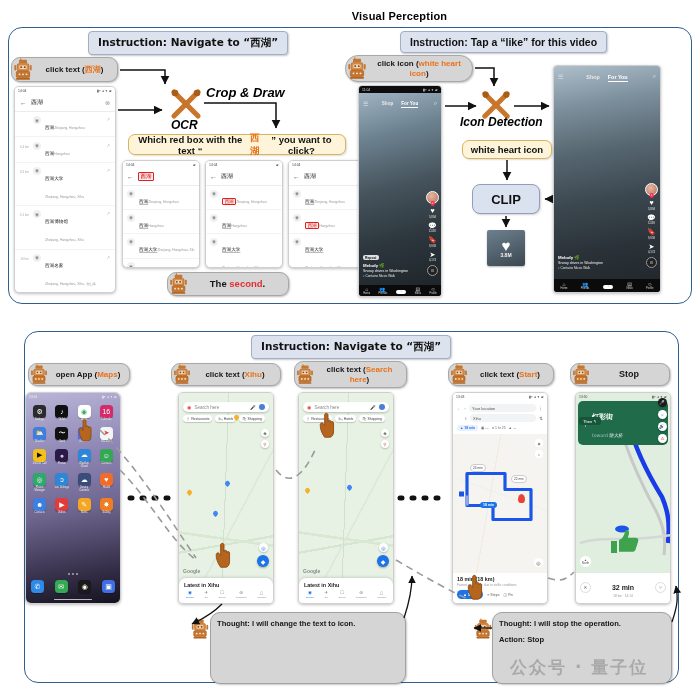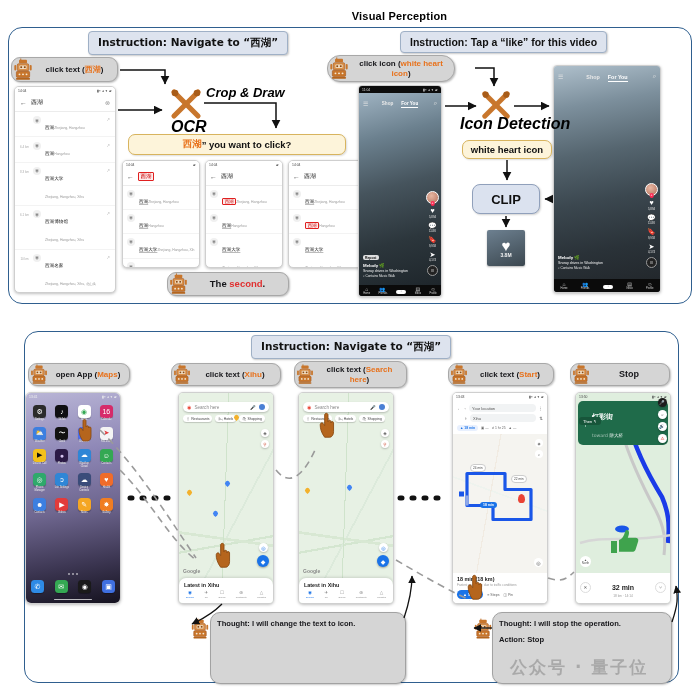--- a/index.html
+++ b/index.html
@@ -62,21 +62,21 @@
   
   .clipbox{
     position:absolute;background:#dbe2ef;border:1px solid #90a0bb;border-radius:8px;
     display:flex;align-items:center;justify-content:center;
     font-size:13px;font-weight:bold;color:#111;box-sizing:border-box;
     box-shadow:1px 1px 2px rgba(0,0,0,.18);
   }
 
   
   .toolcap{
-    position:absolute;font-size:16px;font-style:italic;font-weight:bold;color:#000;
+    position:absolute;font-size:12px;font-style:italic;font-weight:bold;color:#000;
     white-space:nowrap;
   }
 
   
   .bubble{
     position:absolute;background:#d5d5d5;border:1px solid #a2a2a2;border-radius:10px;
     font-size:7.6px;font-weight:bold;color:#18181c;line-height:1.45;
     padding:5px 6px;box-sizing:border-box;
     box-shadow:1px 1px 2px rgba(0,0,0,.22);
   }
@@ -289,21 +289,21 @@
         <rect x="2.2" y="8" width="2.2" height="6" rx="1" fill="#c8762c"></rect>
         <rect x="19.6" y="8" width="2.2" height="6" rx="1" fill="#c8762c"></rect>
         <rect x="4" y="22.5" width="16" height="2" rx="1" fill="#b5651d"></rect>
       </svg>
     </span>
     <span class="lbl">
       <span>click text (</span><span class="arg" style="font-family:'DejaVu Sans',sans-serif;">西湖</span><span>)</span>
     </span>
   </div>
 
-  <div class="act" style="left:327px;top:55px;width:128px;height:27px;border-radius:13px;">
+  <div class="act" style="left:345px;top:55px;width:128px;height:27px;border-radius:13px;">
     <span class="robot" style="width:22px;height:23px;">
       <svg viewBox="0 0 24 26" width="22" height="23">
         <rect x="9" y="0.5" width="1" height="3" fill="#b5651d"></rect>
         <rect x="7.5" y="2" width="9" height="4" rx="1" fill="#c8762c"></rect>
         <rect x="5.5" y="6.5" width="13" height="8" rx="1.6" fill="#d9904a" stroke="#a5571b" stroke-width=".7"></rect>
         <rect x="8" y="8.5" width="8" height="4" rx=".8" fill="#f2e0c8"></rect>
         <rect x="9" y="9.4" width="2" height="2" fill="#8a4a12"></rect>
         <rect x="13" y="9.4" width="2" height="2" fill="#8a4a12"></rect>
         <rect x="4.5" y="15" width="15" height="7" rx="1.4" fill="#c8762c" stroke="#a5571b" stroke-width=".7"></rect>
         <circle cx="8" cy="18.5" r="1.1" fill="#f4e6d2"></circle>
@@ -452,20 +452,21 @@
         <line x1="29" y1="4" x2="5" y2="28"></line>
       </g>
       <circle cx="6" cy="5" r="3.3" fill="#a85c18"></circle>
       <circle cx="28" cy="5" r="3.3" fill="#a85c18"></circle>
     </svg>
   </div>
   <div class="toolcap" style="left:171px;top:118px;">OCR</div>
   <div class="toolcap" style="left:206px;top:85px;font-size:13px;">Crop &amp; Draw</div>
 
   <div class="ybox" style="left:128px;top:134px;width:218px;height:21px;">
+    <span>Which red box with the text “</span>
       <span class="hl">西湖</span>
       <span>” you want to click?</span>
   </div>
 
   <div class="act" style="left:167px;top:272px;width:122px;height:24px;">
     <span class="robot" style="width:21px;height:22px;">
       <svg viewBox="0 0 24 26" width="21" height="22">
         <rect x="9" y="0.5" width="1" height="3" fill="#b5651d"></rect>
         <rect x="7.5" y="2" width="9" height="4" rx="1" fill="#c8762c"></rect>
         <rect x="5.5" y="6.5" width="13" height="8" rx="1.6" fill="#d9904a" stroke="#a5571b" stroke-width=".7"></rect>

